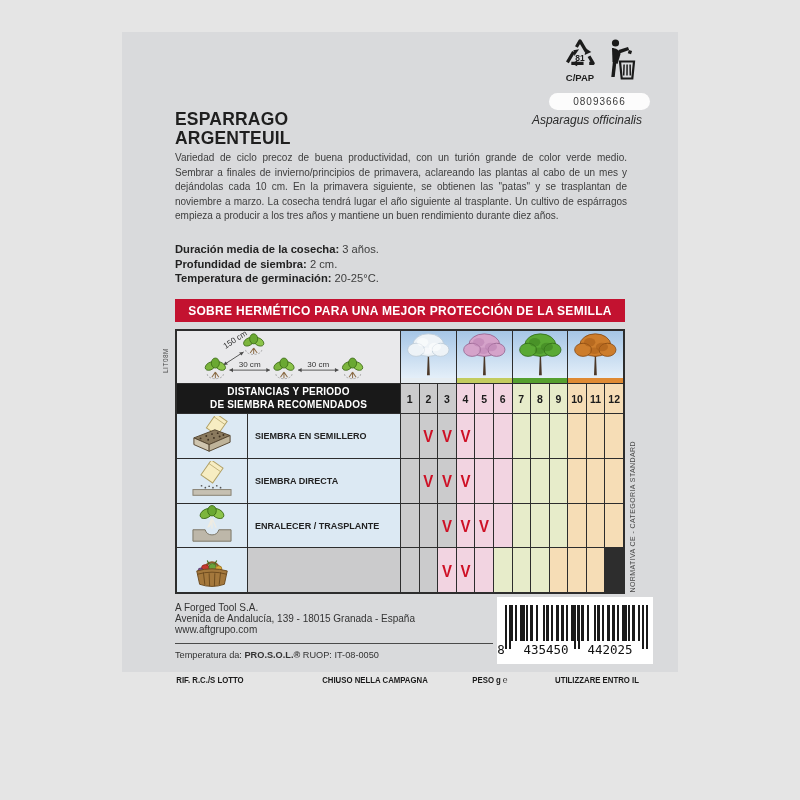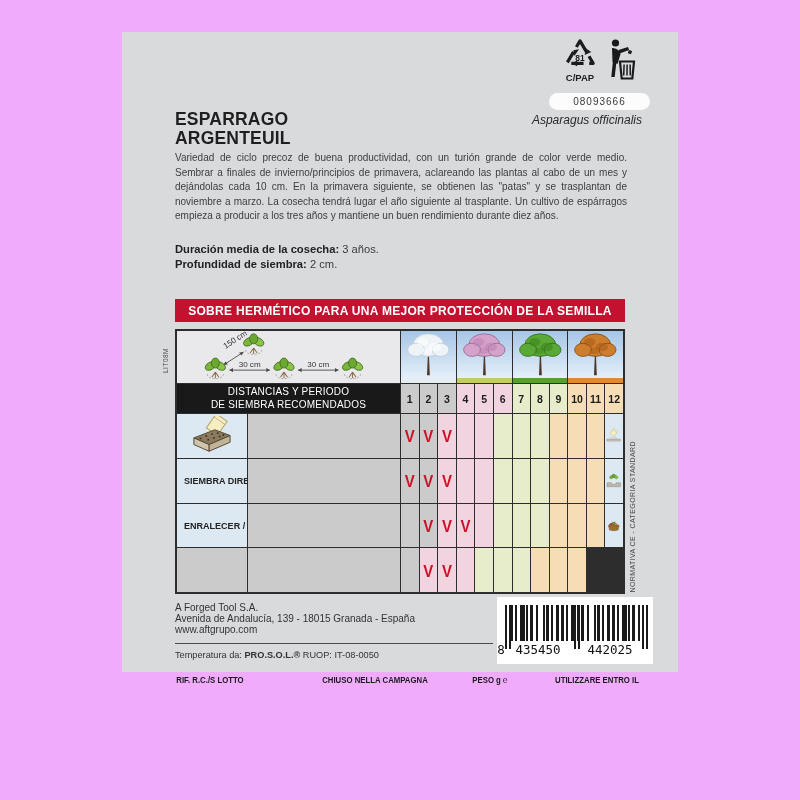--- a/index.html
+++ b/index.html
@@ -1,16 +1,16 @@
 <!DOCTYPE html>
 <html><head>
 <meta charset="utf-8">
 <style>
   html,body{margin:0;padding:0;background:#fff;}
-  .page{position:relative;width:800px;height:800px;background:#f0abfc;overflow:hidden;
+  .page{position:relative;width:800px;height:800px;background:#e5e5e5;overflow:hidden;
         font-family:"Liberation Sans", sans-serif;color:#2e2e2e;}
   .card{position:absolute;left:122px;top:32px;width:556px;height:640px;background:#d9dadc;}
 
   
   .recycle-wrap{position:absolute;left:438px;top:6px;width:40px;text-align:center;}
   .recycle-wrap .cpap{font-size:9.5px;font-weight:bold;color:#1c1c1c;margin-top:-2px;}
   .tidyman-wrap{position:absolute;left:481px;top:6px;width:36px;}
   .pill{position:absolute;left:427px;top:61px;width:101px;height:17px;background:#fcfcfc;
         border-radius:9px;display:flex;align-items:center;justify-content:center;
         font-size:10px;color:#3a3a3a;letter-spacing:1px;}
@@ -33,21 +33,21 @@
   .cal{position:absolute;left:53px;top:297px;width:450px;height:265px;box-sizing:border-box;
        display:grid;grid-template-columns:70px 152px repeat(12,1fr);
        grid-template-rows:52px 29px repeat(4,1fr);
        gap:1px;background:#2d2d2d;border:2px solid #2d2d2d;}
   .cell{display:flex;align-items:center;justify-content:center;box-sizing:border-box;overflow:hidden;}
   .diagram{grid-column:1 / span 2;background:#e9e9eb;}
   .diagram svg{width:100%;height:100%;}
   .season{grid-column:span 3;background:linear-gradient(#a6c6e6,#e4eff9);}
   .season svg{height:100%;}
   .blkbanner{grid-column:1 / span 2;background:#191919;color:#fff;flex-direction:column;
-             font-size:10px;font-weight:normal;line-height:12.5px;letter-spacing:.2px;text-align:right;}
+             font-size:10px;font-weight:bold;line-height:12.5px;letter-spacing:.2px;text-align:right;}
   .mhead{font-size:10.5px;font-weight:bold;color:#1c1c1c;}
   .s0{background:#cbcbcc;} .s1{background:#f2d4e1;} .s2{background:#e7ecca;} .s3{background:#f6ddb6;}
   .iconcell,.labelcell{background:#dce9f3;}
   .labelcell{justify-content:flex-start;padding-left:7px;font-size:9.5px;font-weight:bold;
              color:#222;letter-spacing:0;white-space:nowrap;}
   .labelcell span{transform:scaleX(.95);transform-origin:left center;}
   .iconcell svg{width:56px;height:40px;}
   .chk{color:#ce1126;font-weight:bold;font-size:15px;transform:scaleY(1.15);line-height:1;}
 
   .vtext{writing-mode:vertical-rl;transform:rotate(180deg);color:#4a4a4a;}
@@ -107,20 +107,21 @@
       <div>ESPARRAGO</div>
       <div>ARGENTEUIL</div>
     </div>
     <div class="latin">Asparagus officinalis</div>
 
     <div class="desc">Variedad de ciclo precoz de buena productividad, con un turión grande de color verde medio. Sembrar a finales de invierno/principios de primavera, aclareando las plantas al cabo de un mes y dejándolas cada 10 cm. En la primavera siguiente, se obtienen las "patas" y se trasplantan de noviembre a marzo. La cosecha tendrá lugar el año siguiente al trasplante. Un cultivo de espárragos empieza a producir a los tres años y mantiene un buen rendimiento durante diez años.</div>
 
     <div class="specs">
       <div><b>Duración media de la cosecha:</b> <span>3 años.</span></div>
       <div><b>Profundidad de siembra:</b> <span>2 cm.</span></div>
+      <div><b>Temperatura de germinación:</b> <span>20-25°C.</span></div>
     </div>
 
     <div class="redbanner">SOBRE HERMÉTICO PARA UNA MEJOR PROTECCIÓN DE LA SEMILLA</div>
 
     <div class="vtext lit">LIT08M</div>
     <div class="cal">
         <div class="cell diagram">
           <svg viewBox="0 0 221 50" preserveAspectRatio="xMidYMid meet">
  <defs>
               <g id="pl">
@@ -227,20 +228,23 @@
               <circle cx="20" cy="21" r="1"></circle>
               <circle cx="26" cy="19" r="1"></circle>
               <circle cx="32" cy="18" r="1"></circle>
               <circle cx="22" cy="25" r="1"></circle>
               <circle cx="28" cy="23" r="1"></circle>
               <circle cx="34" cy="21.5" r="1"></circle>
               <circle cx="38" cy="20" r="1"></circle>
             </g>
  </svg>
         </div>
+        <div class="cell labelcell">
+          <span>SIEMBRA EN SEMILLERO</span>
+        </div>
         <div class="cell mcell s0"></div>
         <div class="cell mcell s0">
           <span class="chk">V</span>
         </div>
         <div class="cell mcell s0">
           <span class="chk">V</span>
         </div>
         <div class="cell mcell s1">
           <span class="chk">V</span>
         </div>
@@ -420,21 +424,21 @@
           <i class="sp" style="width:3.3px"></i>
           <i class="br" style="width:2px"></i>
         </div>
       <div class="guard" style="left:8px"></div>
         <div class="guard" style="left:11.5px"></div>
       <div class="guard" style="left:77px"></div>
         <div class="guard" style="left:80.5px"></div>
       <div class="guard" style="left:145px"></div>
         <div class="guard" style="left:148.5px"></div>
       <div class="bcd" style="left:0;width:8px">8</div>
-      <div class="bcd" style="left:10px;width:62px">435450</div>
+      <div class="bcd" style="left:18px;width:62px">435450</div>
       <div class="bcd" style="left:82px;width:62px">442025</div>
     </div>
   </div>
 
   <div class="flabel" style="left:150px;width:120px">RIF. R.C./S LOTTO</div>
   <div class="flabel" style="left:300px;width:150px">CHIUSO NELLA CAMPAGNA</div>
   <div class="flabel" style="left:445px;width:90px">PESO g ℮</div>
   <div class="flabel" style="left:532px;width:130px">UTILIZZARE ENTRO IL</div>
 </div>
 

